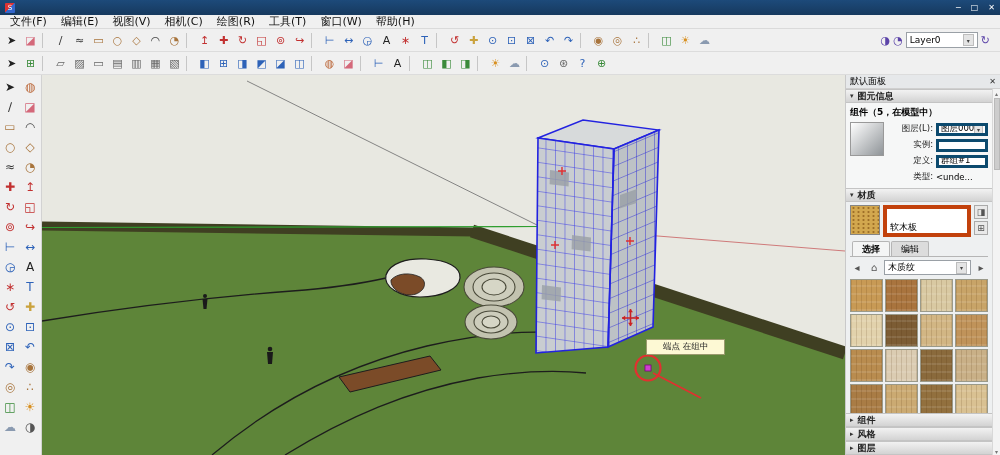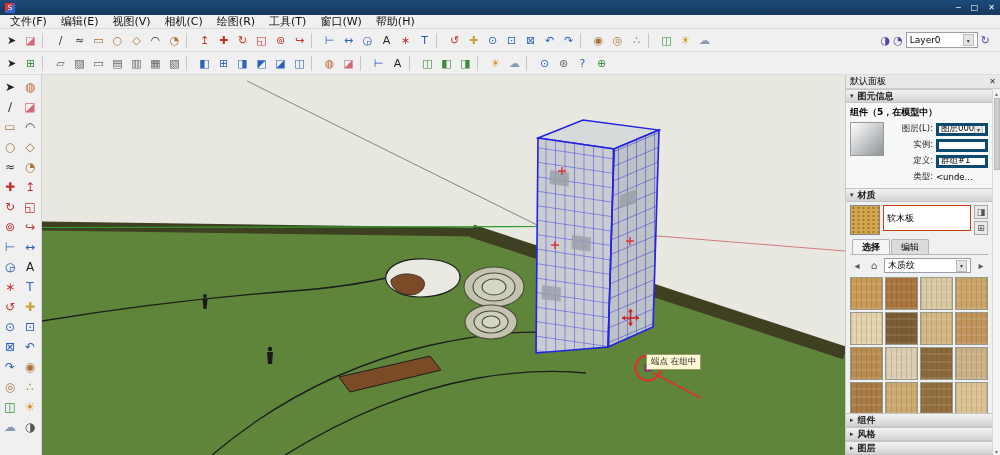--- a/index.html
+++ b/index.html
@@ -27,21 +27,21 @@
   .layer-select .cbo-arrow{margin-left:auto}
   .cbo-arrow{width:11px;height:12px;background:#e4e4e4;border:1px solid #bdbdbd;font-size:6px;display:flex;align-items:center;justify-content:center;color:#444}
 
   
   .main{flex:1;display:flex;min-height:0}
   .palette{width:42px;background:#f0f0f0;border-right:1px solid #d2d2d2;display:flex;flex-wrap:wrap;align-content:flex-start;padding-top:2px;flex:none}
   .pal-icon{width:20px;height:20px;display:flex;align-items:center;justify-content:center;font-size:12px;cursor:default}
 
   .viewport{position:relative;flex:1;height:380px;background:#e8e8e1;overflow:hidden}
   .viewport svg{position:absolute;left:0;top:0}
-  .tooltip{position:absolute;left:604px;top:279px;background:#fdf9d4;border:1px solid #9a9a6d;padding:1px 4px;font-size:8.5px;white-space:nowrap;color:#222}
+  .tooltip{position:absolute;left:604px;top:264px;background:#fdf9d4;border:1px solid #9a9a6d;padding:1px 16px;font-size:8.5px;white-space:nowrap;color:#222}
 
   
   .rightpanel{width:155px;background:#eef0f1;border-left:1px solid #c9c9c9;display:flex;flex-direction:column;font-size:9px;flex:none;overflow:hidden}
   .panel-title{height:14px;background:#e6e8ea;border-bottom:1px solid #cfcfcf;display:flex;align-items:center;padding:0 4px;flex:none}
   .panel-title .close{margin-left:auto;font-size:8px;color:#333}
   .panel-body{flex:1;display:flex;min-height:0}
   .panel-content{width:147px;display:flex;flex-direction:column;overflow:hidden}
   .tray-scroll{width:8px;background:#f3f3f3;border-left:1px solid #d8d8d8;display:flex;flex-direction:column;align-items:center;font-size:6px;color:#777;flex:none}
   .tray-scroll .thumb{width:6px;height:72px;background:#cdcdcd;border:1px solid #b9b9b9;margin-top:1px}
   .tray-scroll .sb-btn{height:8px;display:flex;align-items:center}
@@ -55,21 +55,21 @@
   .thumb{width:34px;height:34px;border:1px solid #999;background:linear-gradient(135deg,#fff,#8f9498);flex:none}
   .fields{flex:1;display:flex;flex-direction:column;gap:2px;min-width:0}
   .frow{display:flex;align-items:center;gap:3px;height:14px}
   .flabel{width:38px;text-align:right;color:#222;font-size:8.5px;flex:none}
   .fctrl{flex:1;height:13px;background:#fff;border:3px solid #0c4a6e;display:flex;align-items:center;padding:0 2px;font-size:8.5px;overflow:hidden;white-space:nowrap}
   .ftext{flex:1;font-size:8.5px;overflow:hidden;white-space:nowrap}
 
   .mat-body{background:#eef0f1;padding:3px 4px 0;display:flex;flex-direction:column;min-height:0}
   .mat-top{display:flex;gap:3px;align-items:flex-start}
   .mat-swatch{width:30px;height:30px;border:1px solid #858585;background-color:#d2a74e;background-image:radial-gradient(rgba(115,66,8,.55) 1px,transparent 1.3px);background-size:5px 4px;flex:none}
-  .mat-name{flex:1;height:14px;background:#fff;border:1px solid #c2410c;display:flex;align-items:center;padding:12px 3px}
+  .mat-name{flex:1;height:14px;background:#fff;border:4px solid #c2410c;display:flex;align-items:flex-start;padding:12px 3px}
   .mat-sidebtns{display:flex;flex-direction:column;gap:2px}
   .sq-btn{width:14px;height:14px;border:1px solid #aaa;background:#e9e9e9;display:flex;align-items:center;justify-content:center;font-size:9px;color:#555}
   .mat-tabs{display:flex;gap:1px;margin-top:4px;border-bottom:1px solid #b5b5b5;padding-left:2px}
   .tab{padding:1px 9px 0;border:1px solid #b5b5b5;border-bottom:none;background:#dcdcdc;border-radius:2px 2px 0 0;font-size:9px}
   .tab.active{background:#f4f5f5;font-weight:bold}
   .mat-nav{display:flex;align-items:center;gap:3px;margin-top:3px}
   .nav-icon{width:14px;height:14px;display:flex;align-items:center;justify-content:center;font-size:10px;color:#555;border:1px solid transparent}
   .combo{flex:1;height:15px;background:#fff;border:1px solid #9aa0a6;display:flex;align-items:center;padding:0 3px;gap:2px}
   .combo .cbo-arrow{margin-left:auto}
   .mat-grid{display:flex;flex-wrap:wrap;gap:2px;margin-top:4px;overflow:hidden;flex:1;align-content:flex-start}

